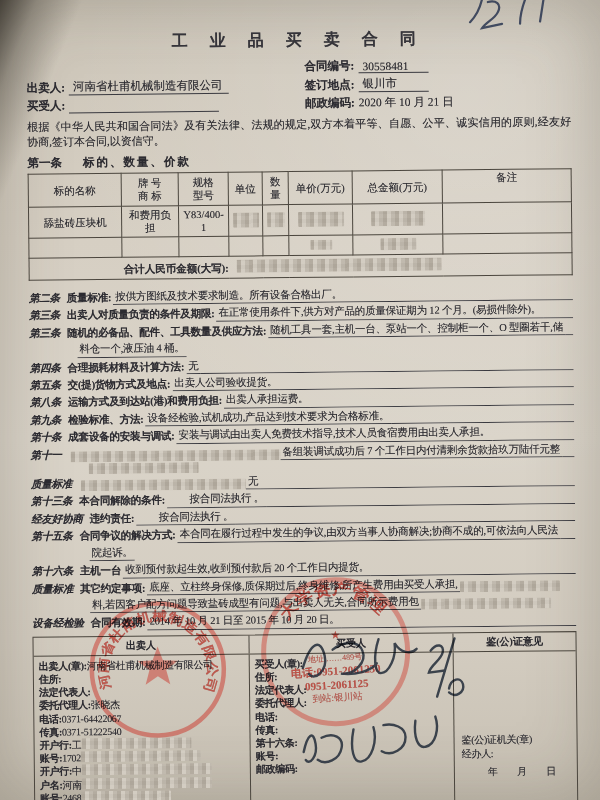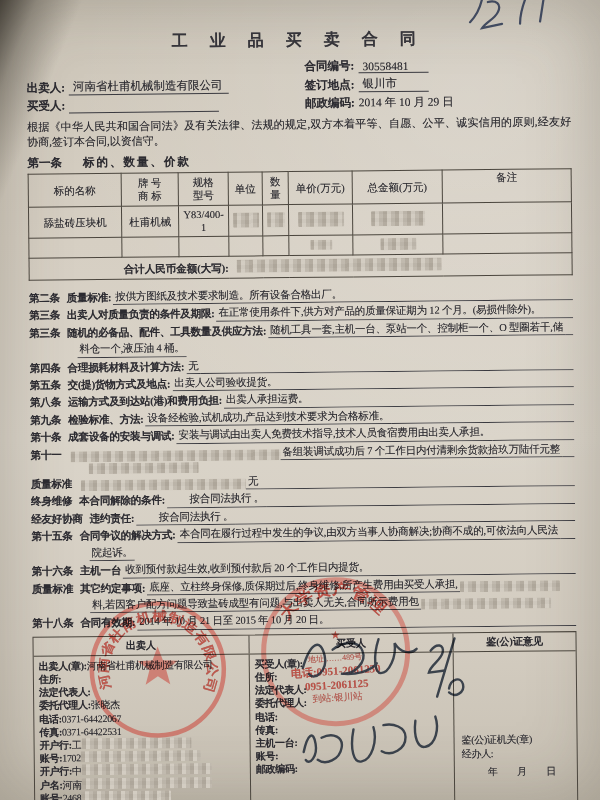--- a/index.html
+++ b/index.html
@@ -40,21 +40,21 @@
      repeating-linear-gradient(0deg,#cdc6ba 0 4px,#bdb6aa 4px 8px);}
   .ib{height:11px;}.bw90{width:90px}.bw100{width:100px}.bw110{width:110px}
   .bw120{width:120px}.bw130{width:130px}.bw165{width:165px}
   .bw210{width:210px}
   .cb1{width:26px;height:15px}.cb2{width:18px;height:15px}.cb3{width:46px;height:15px}
   .cb4{width:54px;height:15px}.cb5{width:22px;height:10px}.cb6{width:36px;height:12px}
   .totb{width:205px;height:13px;margin-left:8px;}
 
   .clauses{font-size:10.5px;letter-spacing:-0.2px;}
   .cl{display:flex;align-items:flex-end;line-height:15.4px;margin-bottom:1px;overflow:hidden;}
-  .cl .c-label{font-weight:bold;margin-right:7px;flex:0 0 auto;}
+  .cl .c-label{font-weight:bold;margin-right:7px;flex:0 0 auto;font-style:italic;}
   .cl .c-label:empty{margin:0;}
   .cl .c-title{font-weight:bold;margin-right:2px;flex:0 0 auto;}
   .cl .c-text{border-bottom:1px solid #3a3a40;white-space:pre;flex:0 0 auto;padding:0 2px;}
   .cl .c-text:empty{border:none;padding:0;}
   .cl .c-fill{flex:1 1 0;min-width:0;border-bottom:1px solid #3a3a40;height:12px;}
   .ind1{padding-left:46px;}
   .ind2{padding-left:56px;}
 
   .sigs{border:1.4px solid #4b463e;margin-top:5px;font-size:10px;}
   .sh{display:flex;border-bottom:1px solid #4b463e;font-weight:600;text-align:center;}
@@ -94,21 +94,21 @@
       <div class="cell">
         <span class="lbl">签订地点:</span>
         <span class="u v">银川市</span>
       </div>
       <div class="cell">
         <span class="lbl">买受人:</span>
         <span class="blank-u"></span>
       </div>
       <div class="cell">
         <span class="lbl">邮政编码:</span>
-        <span>2014 年 10 月 29 日</span>
+        <span>2020 年 10 月 21 日</span>
       </div>
     </div>
 
     <p class="preamble">根据《中华人民共和国合同法》及有关法律、法规的规定,双方本着平等、自愿、公平、诚实信用的原则,经友好协商,签订本合同,以资信守。</p>
 
     <div class="c1">
       <b>第一条</b>
       <b class="sp">标的、数量、价款</b>
     </div>
 
@@ -138,21 +138,21 @@
           <td>
             <div>数</div>
             <div>量</div>
           </td>
           <td>单价(万元)</td>
           <td>总金额(万元)</td>
           <td style="vertical-align:top">备注</td>
         </tr>
         <tr class="r1">
           <td>舔盐砖压块机</td>
-          <td>杜甫机械</td>
+          <td>和费用负担</td>
           <td>Y83/400-1</td>
           <td><span class="blur cb1"></span></td>
           <td><span class="blur cb2"></span></td>
           <td><span class="blur cb3"></span></td>
           <td><span class="blur cb4"></span></td>
           <td></td>
         </tr>
         <tr class="r2">
           <td></td>
             <td></td>
@@ -261,21 +261,21 @@
       </div>
         <div class="cl">
         <span class="c-label">质量标准</span>
         <span class="c-title"></span>
         <span class="blur ib bw165"></span>
         <span class="c-text">无</span>
         <span class="c-fill"></span>
 
       </div>
         <div class="cl">
-        <span class="c-label">终身维修</span>
+        <span class="c-label">第十三条</span>
         <span class="c-title">本合同解除的条件:</span>
 
         <span class="c-text">　　按合同法执行 。</span>
         <span class="c-fill"></span>
 
       </div>
         <div class="cl">
         <span class="c-label">经友好协商</span>
         <span class="c-title">违约责任:</span>
 
@@ -316,21 +316,21 @@
       </div>
         <div class="cl ind2">
         <span class="c-label"></span>
         <span class="c-title"></span>
 
         <span class="c-text">料,若因客户配方问题导致盐砖成型有问题,与出卖人无关,合同所示费用包</span>
 
         <span class="blur ib bw130"></span>
       </div>
         <div class="cl">
-        <span class="c-label">第十八条</span>
+        <span class="c-label">设备经检验</span>
         <span class="c-title">合同有效期:</span>
 
         <span class="c-text">2014 年 10 月 21 日至 2015 年 10 月 20 日。</span>
         <span class="c-fill"></span>
 
       </div>
       </div>
 
     <div class="sigs">
       <div class="sh">
@@ -350,21 +350,21 @@
             <div class="kv">
             <span class="k">法定代表人:</span><span></span>
           </div>
             <div class="kv">
             <span class="k">委托代理人:</span><span>张晓杰</span>
           </div>
             <div class="kv">
             <span class="k">电话:</span><span>0371-64422067</span>
           </div>
             <div class="kv">
-            <span class="k">传真:</span><span>0371-64422531</span>
+            <span class="k">传真:</span><span>0371-51222540</span>
           </div>
             <div class="kv">
             <span class="k">开户行:</span><span>工</span><span class="blur ib bw110"></span>
           </div>
             <div class="kv">
             <span class="k">账号:</span><span>1702</span><span class="blur ib bw120"></span>
           </div>
             <div class="kv">
             <span class="k">开户行:</span><span>中</span><span class="blur ib bw130"></span>
           </div>
@@ -389,21 +389,21 @@
             <div class="kv">
             <span class="k">委托代理人:</span><span></span>
           </div>
             <div class="kv">
             <span class="k">电话:</span><span></span>
           </div>
             <div class="kv">
             <span class="k">传真:</span><span></span>
           </div>
             <div class="kv">
-            <span class="k">主机一台:</span><span></span>
+            <span class="k">第十六条:</span><span></span>
           </div>
             <div class="kv">
             <span class="k">账号:</span><span></span>
           </div>
             <div class="kv">
             <span class="k">邮政编码:</span><span></span>
           </div>
           </div>
         <div class="sc col3">
           <div class="notary">

